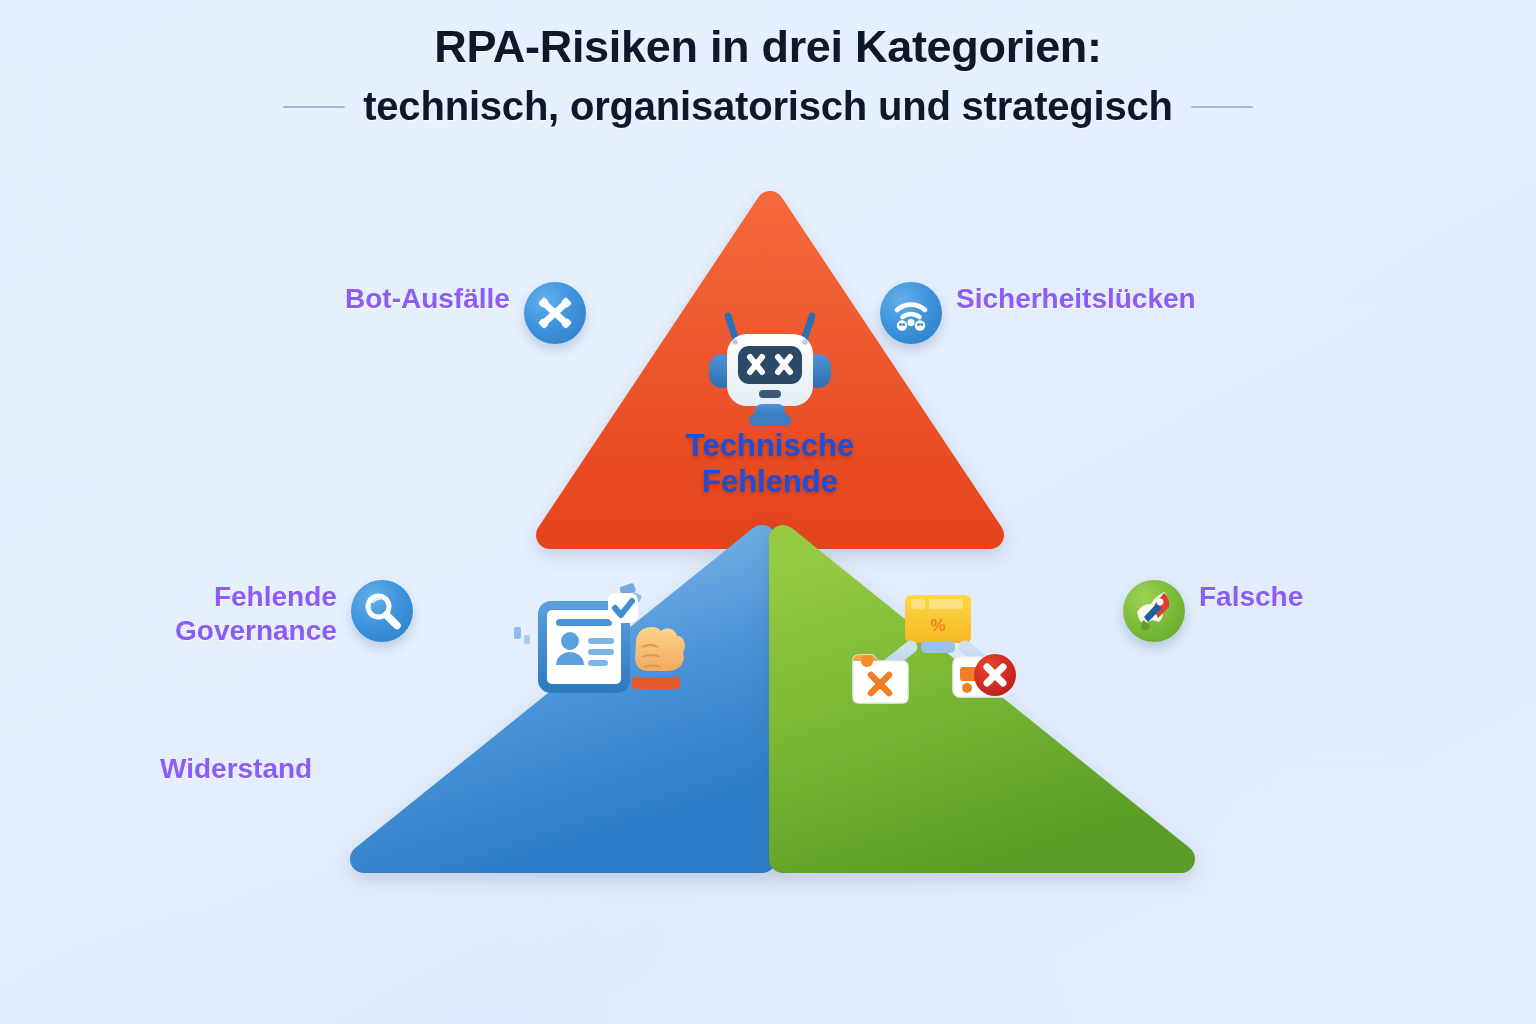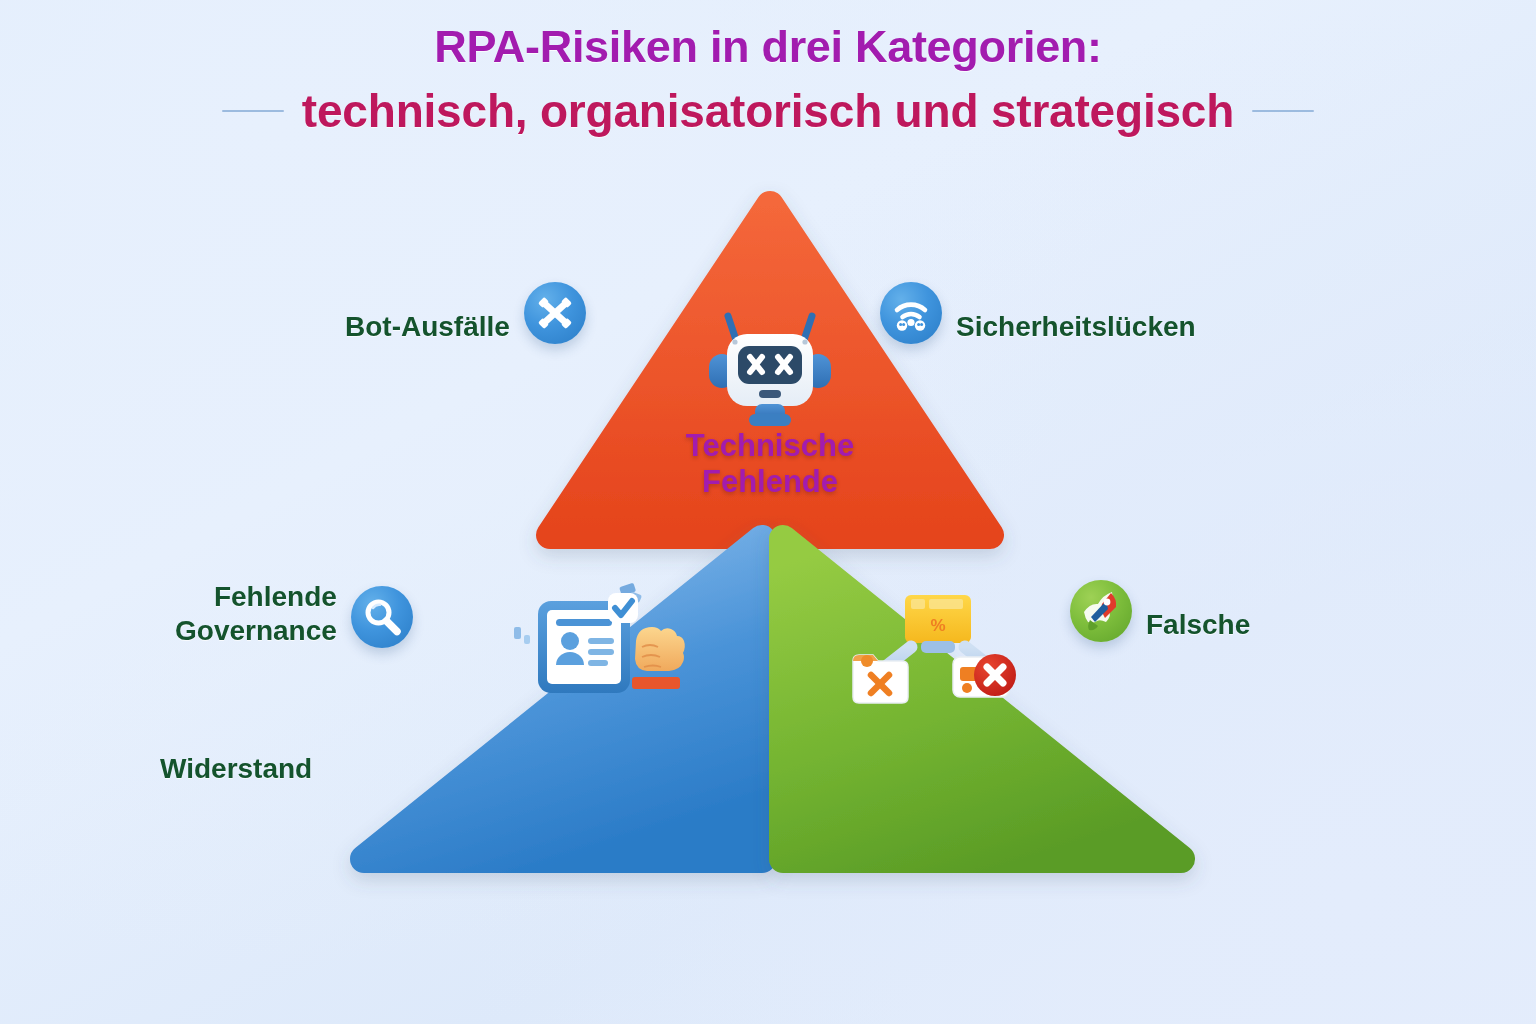--- a/index.html
+++ b/index.html
@@ -11,73 +11,73 @@
       radial-gradient(circle at 18% 12%, #e7f0fd 0%, rgba(231,240,253,0) 55%),
       radial-gradient(circle at 88% 88%, #e3ecfc 0%, rgba(227,236,252,0) 55%),
       linear-gradient(152deg,#e2edfc 0%,#e7f0fd 35%,#dde9fa 70%,#e4edfb 100%);
     position:relative;
   }
   .stage{position:absolute;inset:0;}
 
   
   .header{position:absolute;left:0;right:0;top:22px;text-align:center;}
   .title{
-    font-size:45px;font-weight:bold;color:#a21caf;letter-spacing:-0.3px;
+    font-size:45px;font-weight:bold;color:#0f172a;letter-spacing:-0.3px;
     line-height:1.12;margin:0;text-shadow:0 1px 0 rgba(255,255,255,.75);
   }
   .subrow{
     display:flex;align-items:center;justify-content:center;gap:18px;
     margin-top:12px;
   }
   .rule{width:62px;height:2px;background:#9cbbdf;border-radius:2px;flex:none;}
   .subtitle{
-    font-size:46px;font-weight:600;color:#be185d;letter-spacing:-0.2px;
+    font-size:40px;font-weight:600;color:#0f172a;letter-spacing:-0.2px;
     white-space:nowrap;text-shadow:0 1px 0 rgba(255,255,255,.7);
   }
 
   
   .cluster{position:absolute;left:330px;top:195px;width:880px;height:700px;}
   .tri{position:absolute;}
   .tri svg{display:block;overflow:visible;}
   .tri .capt{
-    position:absolute;left:0;right:0;text-align:center;color:#a21caf;
+    position:absolute;left:0;right:0;text-align:center;color:#1d4ed8;
     font-size:31px;font-weight:bold;line-height:1.16;
     text-shadow:0 2px 4px rgba(0,0,0,.22);pointer-events:none;
   }
 
   
   .tri-top{left:205px;top:0;width:470px;height:350px;}
   .tri-top .capt{top:233px;}
   
   .tri-left{left:10px;top:330px;width:450px;height:360px;}
   
   .tri-right{left:425px;top:330px;width:450px;height:360px;}
 
   .tri-icon{position:absolute;pointer-events:none;}
 
   
   .lbl{
-    position:absolute;display:flex;align-items:flex-end;gap:14px;
-    color:#14532d;font-size:28px;font-weight:600;line-height:1.22;
+    position:absolute;display:flex;align-items:flex-start;gap:14px;
+    color:#8b5cf6;font-size:28px;font-weight:600;line-height:1.22;
     text-shadow:0 1px 0 rgba(255,255,255,.72);white-space:nowrap;
   }
   .lbl.right-align{justify-content:flex-end;text-align:right;}
   .lbl .txt{display:block;}
   .badge{
     width:62px;height:62px;border-radius:50%;flex:none;position:relative;
     display:flex;align-items:center;justify-content:center;
     box-shadow:0 6px 12px rgba(40,80,130,.22);
   }
   .badge.blue{background:radial-gradient(circle at 34% 28%,#63b0ea 0%,#3f94dd 45%,#2a7cc6 100%);}
   .badge.green{background:radial-gradient(circle at 34% 28%,#9ed155 0%,#7ebe3c 45%,#5fa32a 100%);}
 
   .lbl-bot   {left:345px;top:282px;}
   .lbl-sec   {left:880px;top:282px;}
   .lbl-gov   {left:175px;top:580px;}
-  .lbl-proc  {left:1070px;top:580px;}
+  .lbl-proc  {left:1123px;top:580px;}
   .lbl-wid   {left:160px;top:752px;}
 </style>
 </head>
 <body>
 
 <div class="stage">
 
   <div class="header">
     <h1 class="title">RPA-Risiken in drei Kategorien:</h1>
     <div class="subrow">

